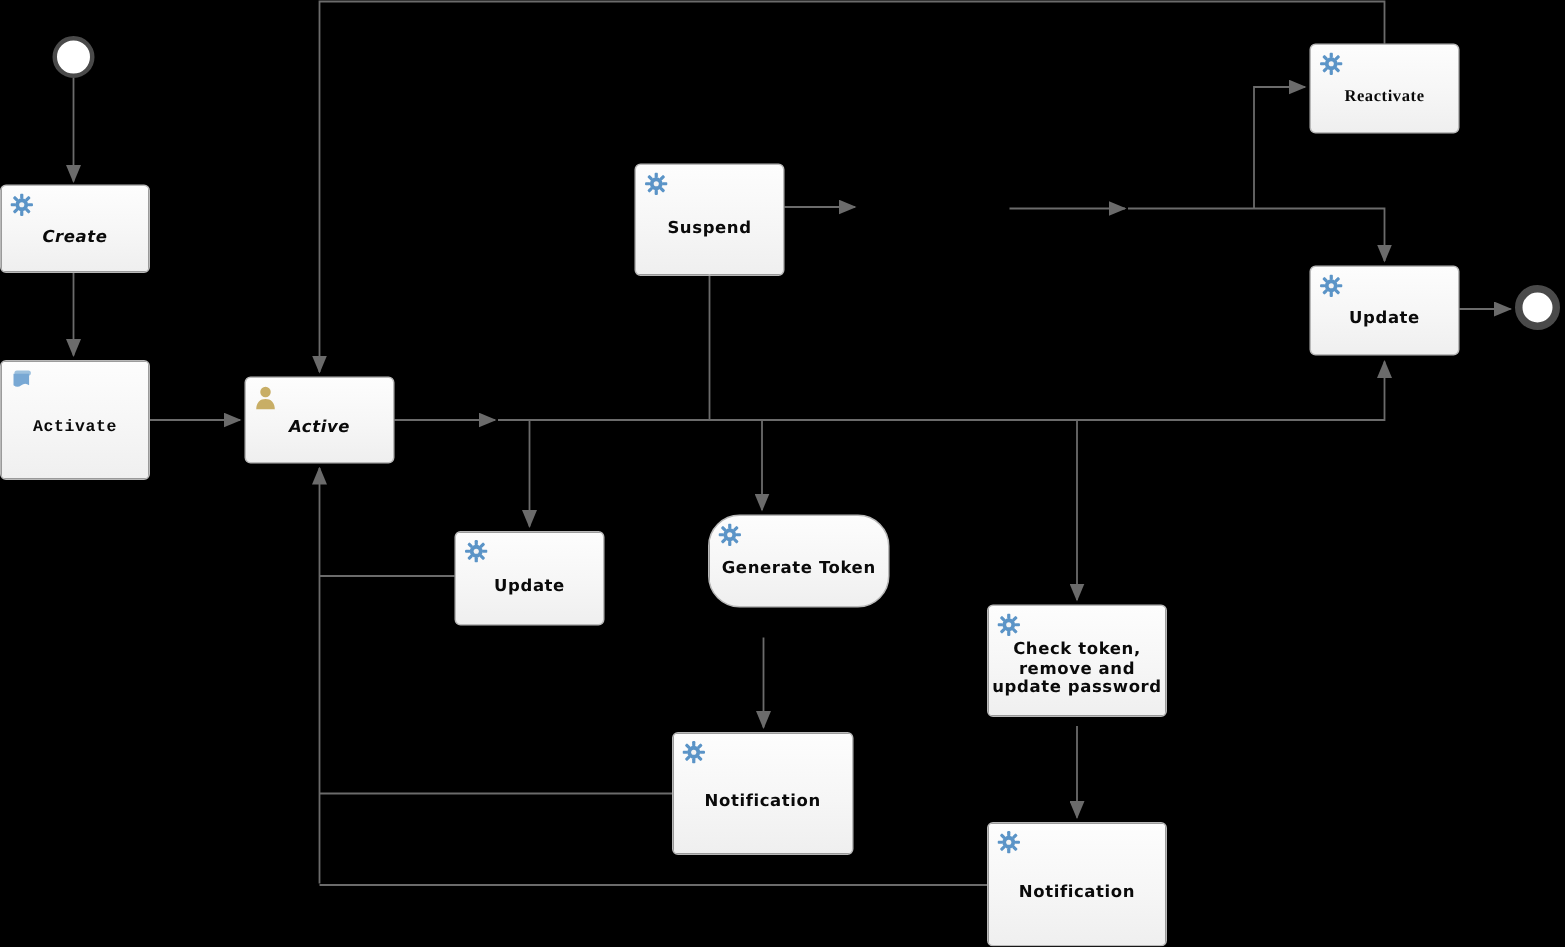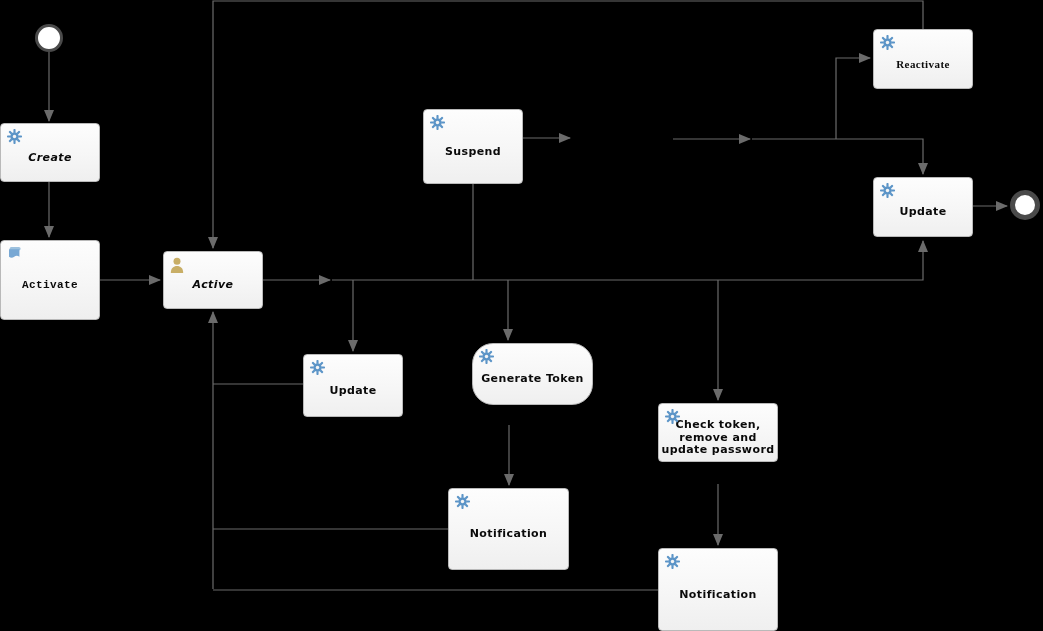--- a/index.html
+++ b/index.html
@@ -164,21 +164,21 @@
             <rect x="6" y="0" width="2" height="3.4" rx="0.7" transform="rotate(180 7 7)"></rect>
             <rect x="6" y="0" width="2" height="3.4" rx="0.7" transform="rotate(225 7 7)"></rect>
             <rect x="6" y="0" width="2" height="3.4" rx="0.7" transform="rotate(270 7 7)"></rect>
             <rect x="6" y="0" width="2" height="3.4" rx="0.7" transform="rotate(315 7 7)"></rect>
             <circle cx="7" cy="7" r="4"></circle>
           </g>
           <circle cx="7" cy="7" r="1.6" fill="#f4f4f4"></circle>
         </svg></span>
       <span class="label">Generate Token</span>
     </div>
-    <div class="task" style="left: 658px; top: 403px; width: 120px; height: 59px;">
+    <div class="task" style="left: 658px; top: 403px; width: 120px; height: 75px;">
       <span class="icon"><svg width="15" height="15" viewBox="0 0 14 14">
           <g fill="#5b94c7">
             <rect x="6" y="0" width="2" height="3.4" rx="0.7" transform="rotate(0 7 7)"></rect>
             <rect x="6" y="0" width="2" height="3.4" rx="0.7" transform="rotate(45 7 7)"></rect>
             <rect x="6" y="0" width="2" height="3.4" rx="0.7" transform="rotate(90 7 7)"></rect>
             <rect x="6" y="0" width="2" height="3.4" rx="0.7" transform="rotate(135 7 7)"></rect>
             <rect x="6" y="0" width="2" height="3.4" rx="0.7" transform="rotate(180 7 7)"></rect>
             <rect x="6" y="0" width="2" height="3.4" rx="0.7" transform="rotate(225 7 7)"></rect>
             <rect x="6" y="0" width="2" height="3.4" rx="0.7" transform="rotate(270 7 7)"></rect>
             <rect x="6" y="0" width="2" height="3.4" rx="0.7" transform="rotate(315 7 7)"></rect>

